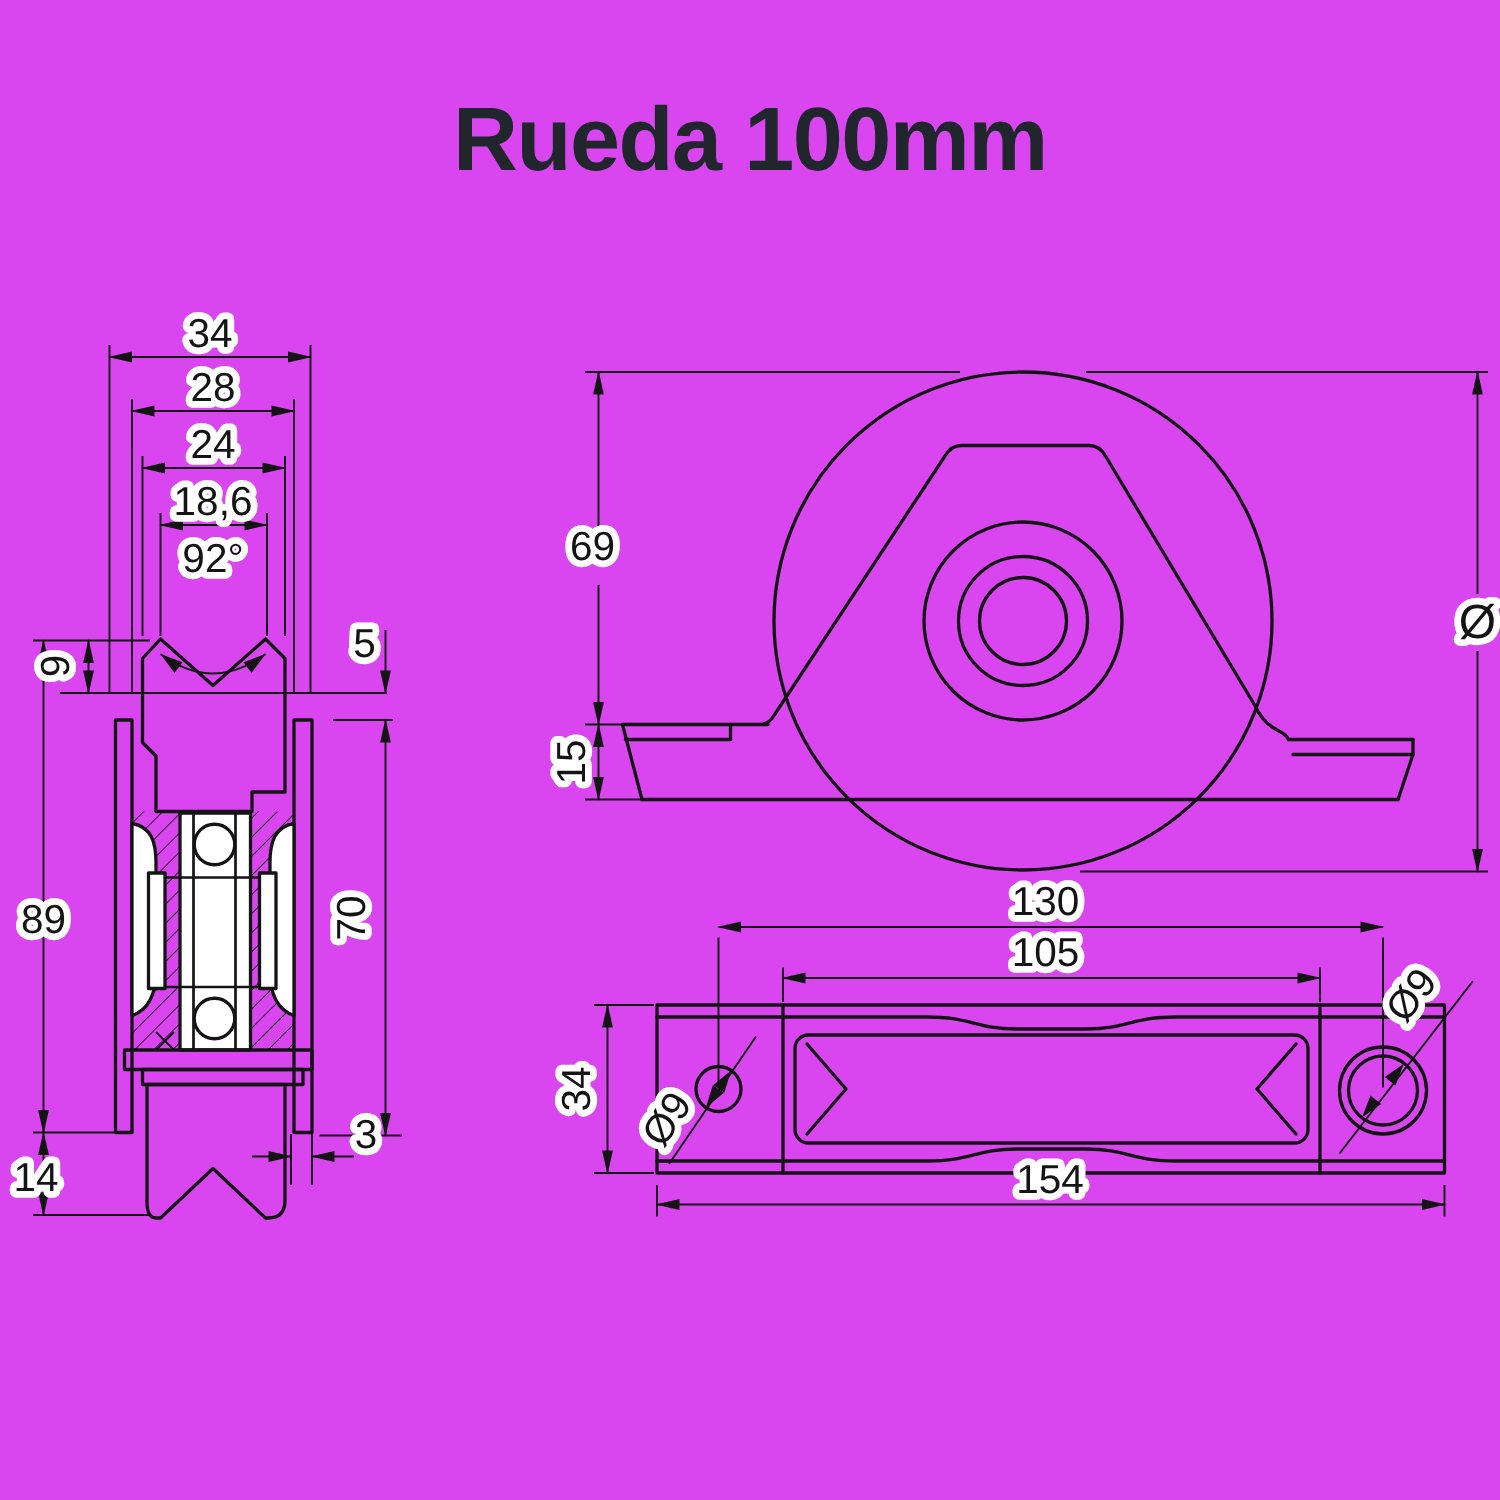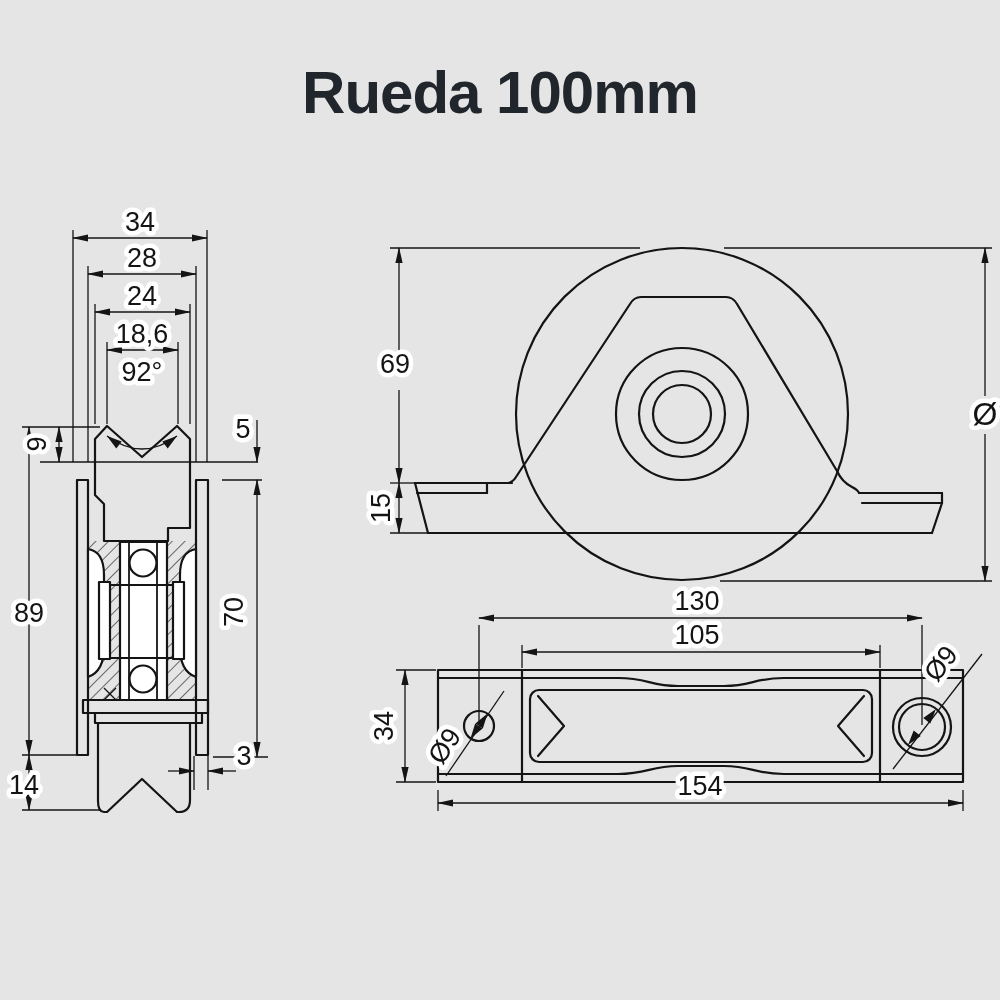--- a/index.html
+++ b/index.html
@@ -1,16 +1,16 @@
 <!DOCTYPE html>
 <html><head>
 <meta charset="utf-8">
 <style>
   html,body{margin:0;padding:0;background:#fff;}
-  .stage{position:relative;width:1000px;height:1000px;background:#e5e5e5;overflow:hidden;
+  .stage{position:relative;width:1000px;height:1000px;background:#d946ef;overflow:hidden;
          font-family:"Liberation Sans", sans-serif;}
   .title{position:absolute;top:58px;left:0;width:100%;text-align:center;
          font-size:60px;font-weight:700;letter-spacing:-1px;color:#21262d;}
   svg{position:absolute;top:0;left:0;}
   .out{stroke:#141414;stroke-width:2.2;fill:none;stroke-linejoin:round;stroke-linecap:round;}
   .thin{stroke:#141414;stroke-width:1.3;fill:none;}
   .mid{stroke:#141414;stroke-width:1.8;fill:none;}
   .wht{fill:#ffffff;stroke:#141414;stroke-width:2.2;stroke-linejoin:round;}
   .lbl{font-family:"Liberation Sans", sans-serif;font-size:27px;fill:#141414;
        text-anchor:middle;paint-order:stroke;stroke:#ffffff;stroke-width:9px;stroke-linejoin:round;}

